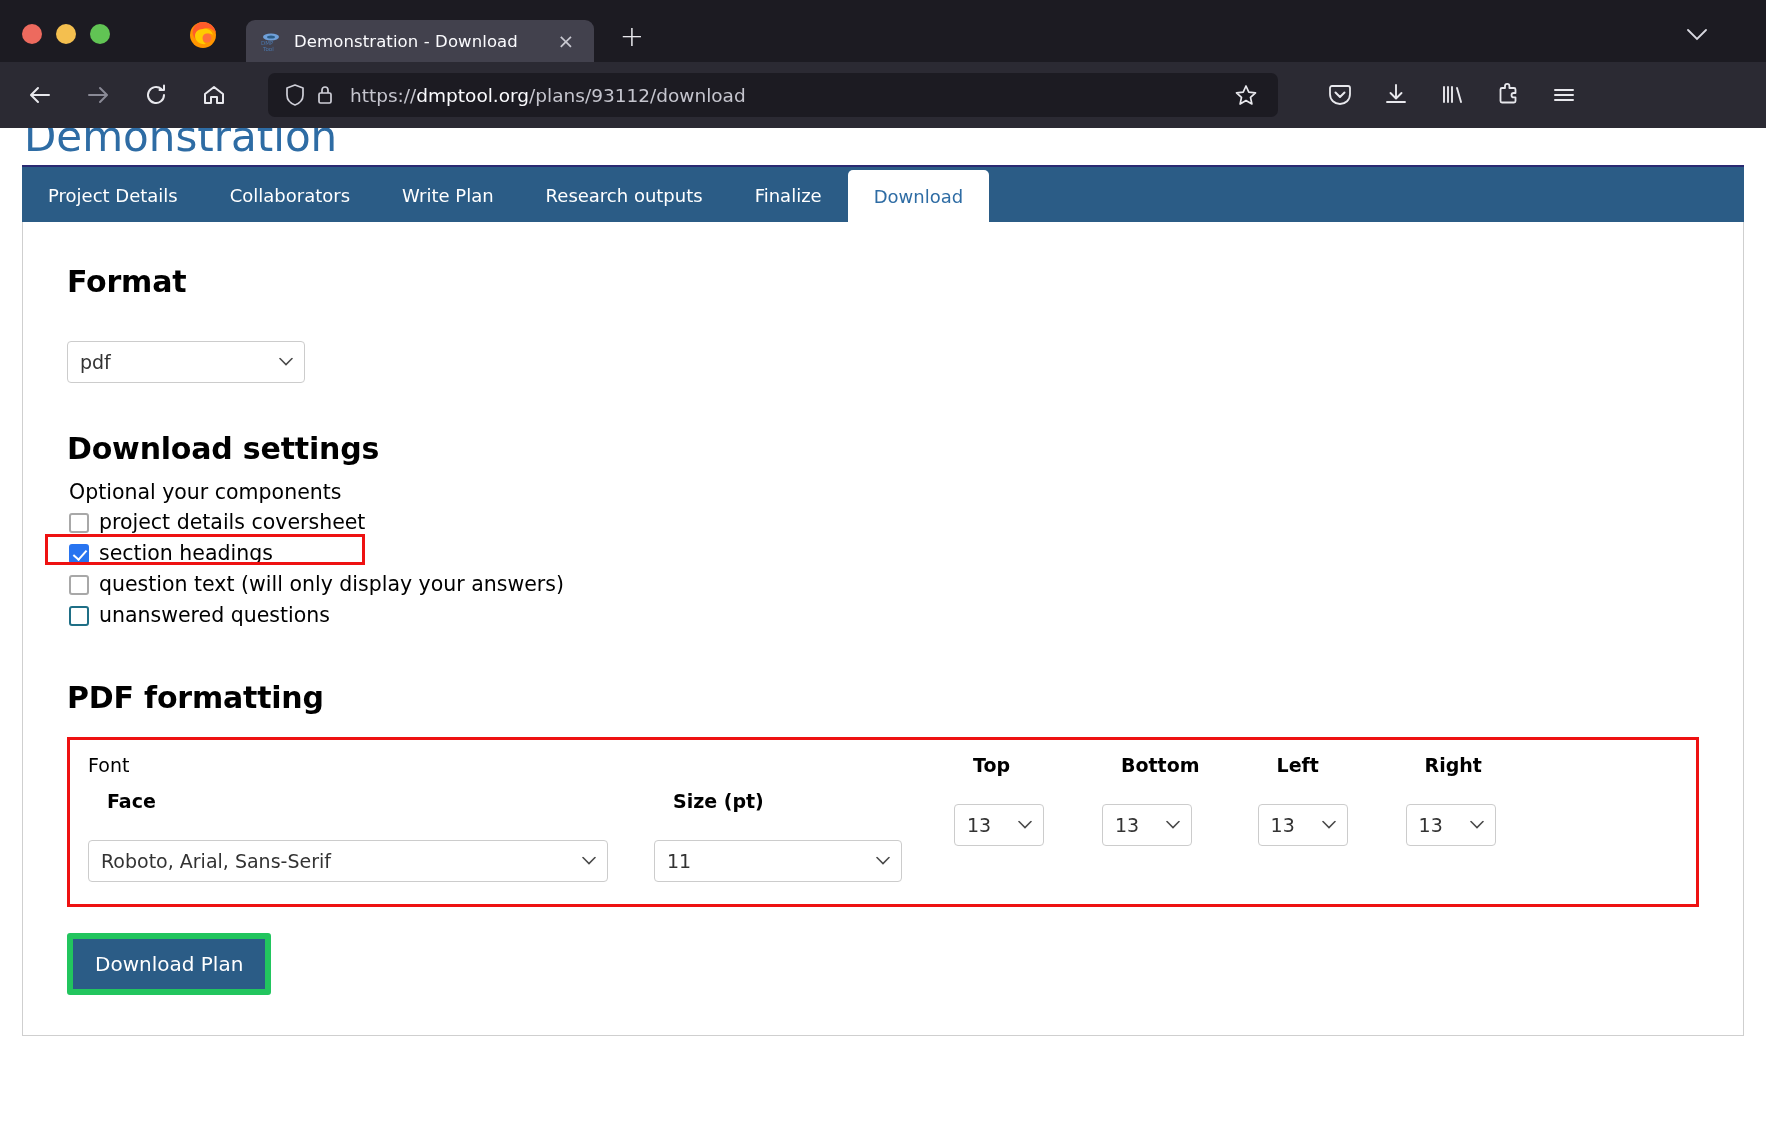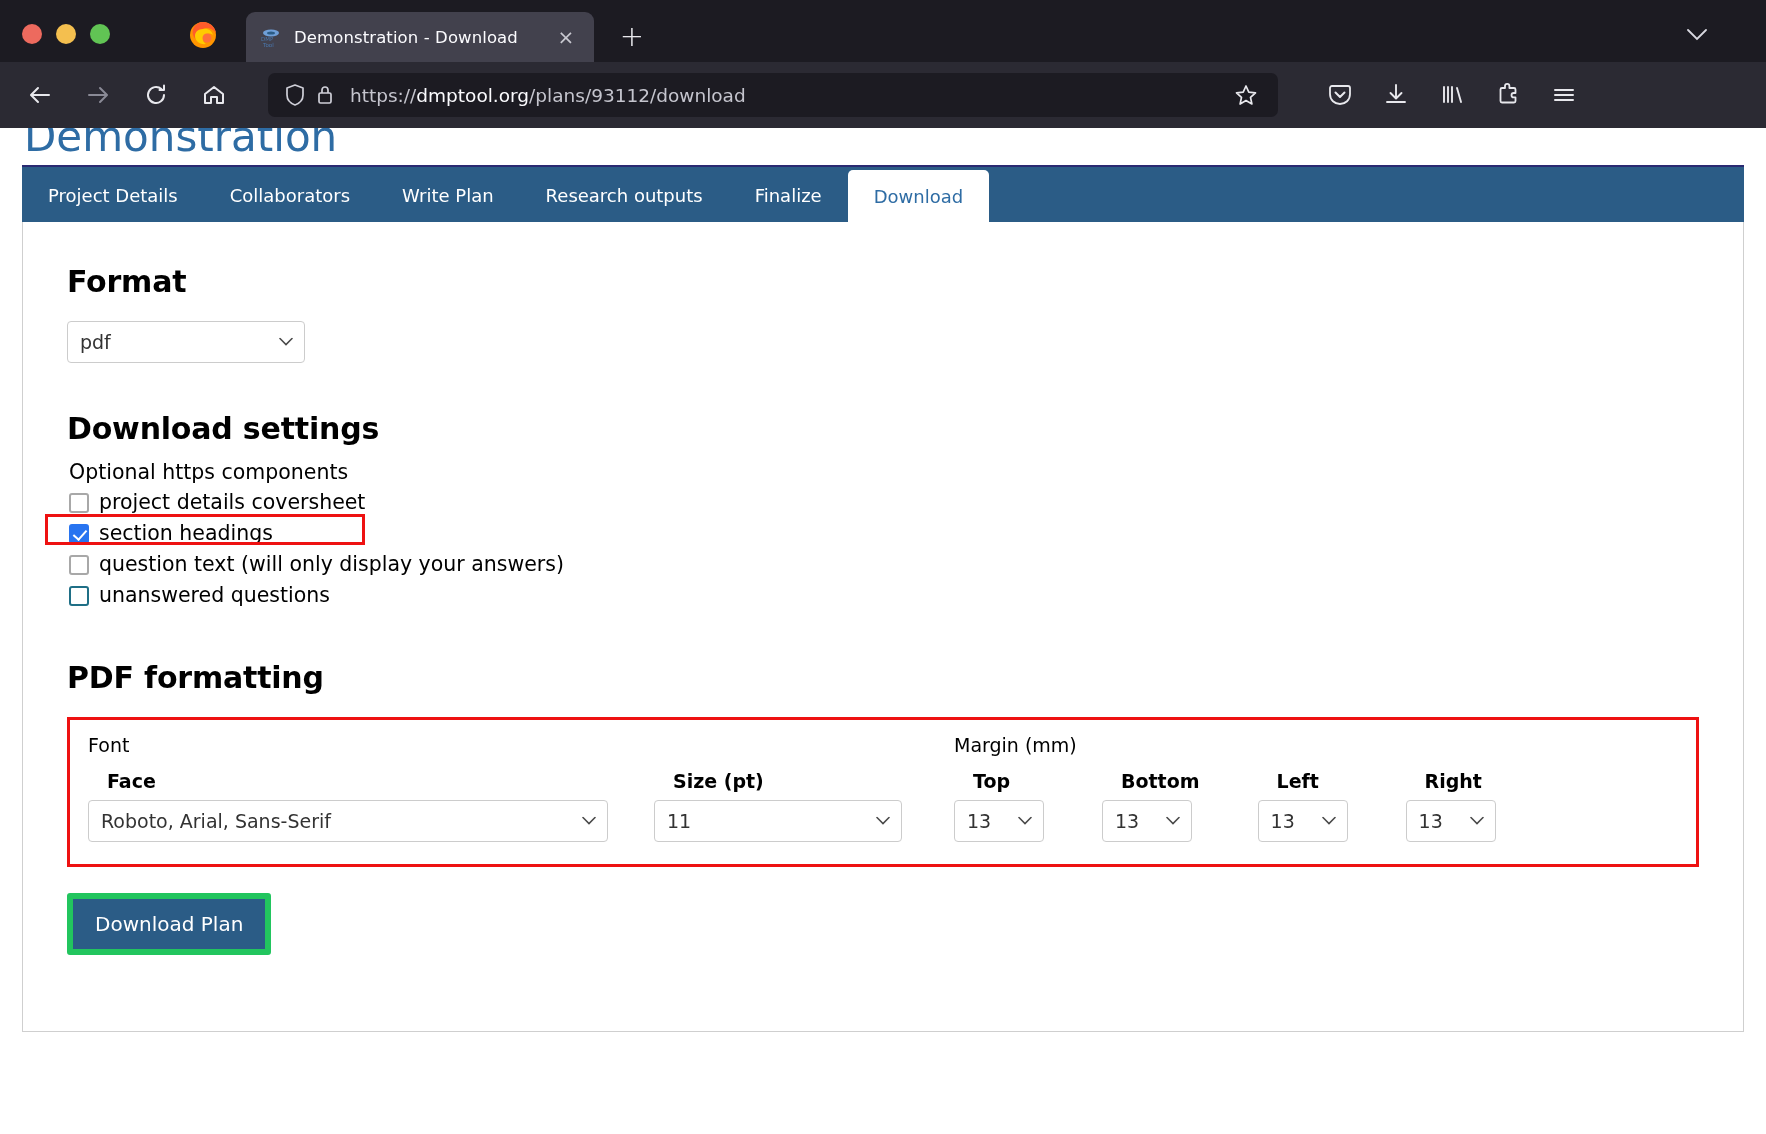--- a/index.html
+++ b/index.html
@@ -21,21 +21,21 @@
   .traffic { display: flex; align-items: center; gap: 14px; padding: 0 18px 18px 22px; }
   .dot { width: 20px; height: 20px; border-radius: 50%; }
   .dot.red { background: #ed6a5e; }
   .dot.yellow { background: #f4bf4f; }
   .dot.green { background: #61c454; }
 
   .ff-logo { width: 34px; height: 34px; margin: 0 18px 11px 58px; position: relative; }
   .ff-logo svg { display:block; }
 
   .tab {
-    height: 50px; width: 348px; background: #42414d; border-radius: 9px 9px 0 0;
+    height: 42px; width: 348px; background: #42414d; border-radius: 9px 9px 0 0;
     display: flex; align-items: center; padding: 0 14px; margin-left: 8px;
     color: #fbfbfe; position: relative;
   }
   .tab-favicon {
     width: 22px; height: 22px; margin-right: 12px; flex: 0 0 22px;
     display:flex; align-items:center; justify-content:center;
   }
   .tab-title {
     flex: 1 1 auto; font-size: 16.5px; color: #fbfbfe; white-space: nowrap;
     overflow: hidden; text-overflow: ellipsis; letter-spacing: .1px;
@@ -104,21 +104,21 @@
     letter-spacing: -.2px;
   }
   h2.sect.tight { margin-bottom: 14px; }
 
   select.std {
     font-family: "DejaVu Sans", "Liberation Sans", sans-serif;
     font-size: 19px; color: #333; background: #fff; border: 1px solid #cccccc;
     border-radius: 4px; padding: 9px 12px; appearance: none; -webkit-appearance: none;
     background-image: none;
   }
-  .selwrap { position: relative; display: inline-block; }
+  .selwrap { position: relative; display: inline-block; margin-top: 20px; }
   .selwrap .chev {
     position: absolute; right: 12px; top: 50%; transform: translateY(-50%);
     pointer-events: none; color: #4a4a4a; font-size: 13px;
   }
   .sel-format { width: 238px; }
   .sel-face { width: 520px; }
   .sel-size { width: 248px; }
   .sel-margin { width: 90px; text-align: left; padding-left: 18px;}
 
   .opt-label { font-size: 20.5px; color: #000; margin: 0 0 4px 2px; }
@@ -300,21 +300,21 @@
           </select>
           <span class="chev">
             <svg width="14" height="9" viewBox="0 0 14 9">
                 <path d="M1 1 L7 7 L13 1" stroke="#4a4a4a" stroke-width="1.6" fill="none" stroke-linecap="round"></path>
               </svg>
           </span>
         </div>
 
         
         <h2 class="sect tight" style="margin-top:48px;">Download settings</h2>
-        <div class="opt-label">Optional https components</div>
+        <div class="opt-label">Optional your components</div>
 
         <div style="position:relative;">
           <div class="chk-row">
             <span class="cbox"></span>
             <span class="chk-label">project details coversheet</span>
           </div>
           <div class="chk-row">
             <span class="cbox checked"></span>
             <span class="chk-label">section headings</span>
           </div>
@@ -360,21 +360,20 @@
                     <svg width="14" height="9" viewBox="0 0 14 9">
                         <path d="M1 1 L7 7 L13 1" stroke="#4a4a4a" stroke-width="1.6" fill="none" stroke-linecap="round"></path>
                       </svg>
                   </span>
                 </div>
               </div>
             </div>
           </div>
 
           <div class="fmt-col-margin">
-            <div class="fmt-head">Margin (mm)</div>
             <div class="margins-row">
               <div>
                 <div class="field-lbl">Top</div>
                 <div class="selwrap">
                   <select class="std sel-margin">
                     <option>13</option>
                   </select>
                   <span class="chev">
                     <svg width="14" height="9" viewBox="0 0 14 9">
                         <path d="M1 1 L7 7 L13 1" stroke="#4a4a4a" stroke-width="1.6" fill="none" stroke-linecap="round"></path>

